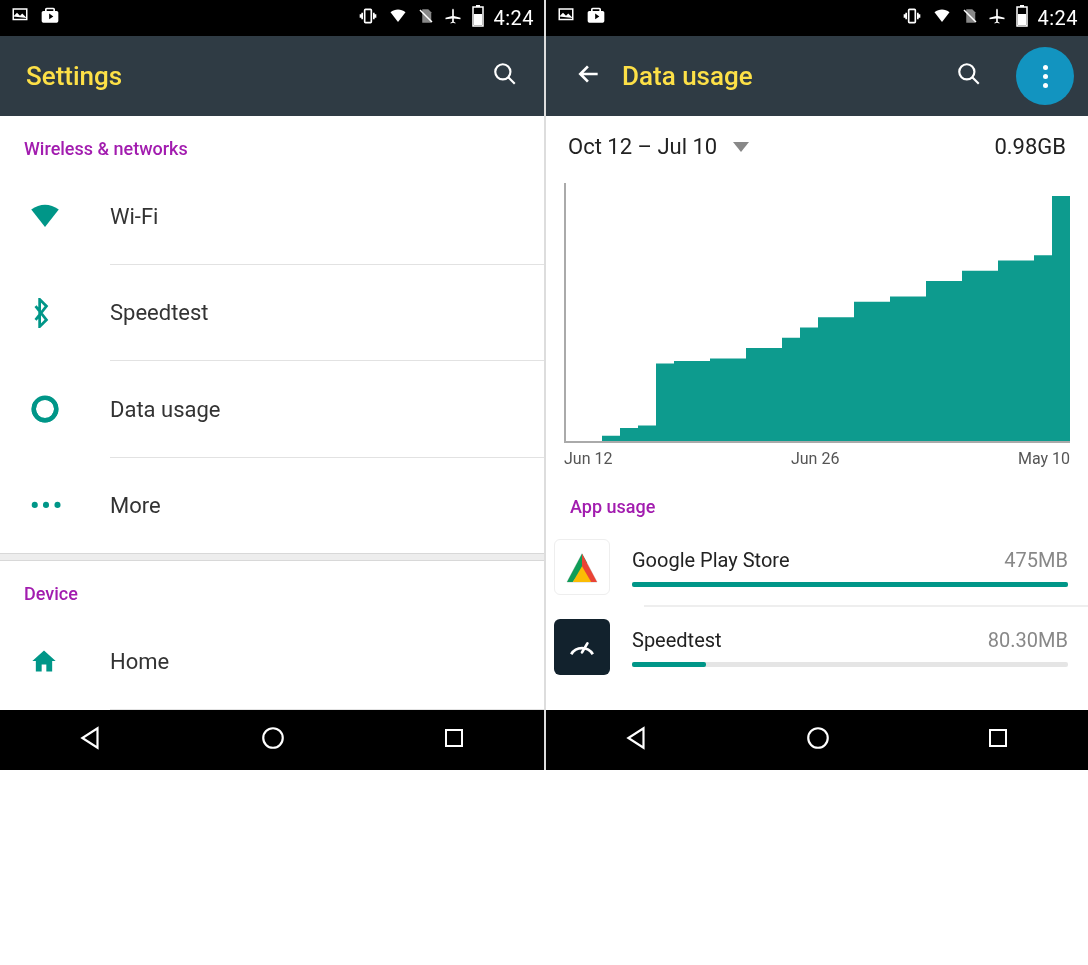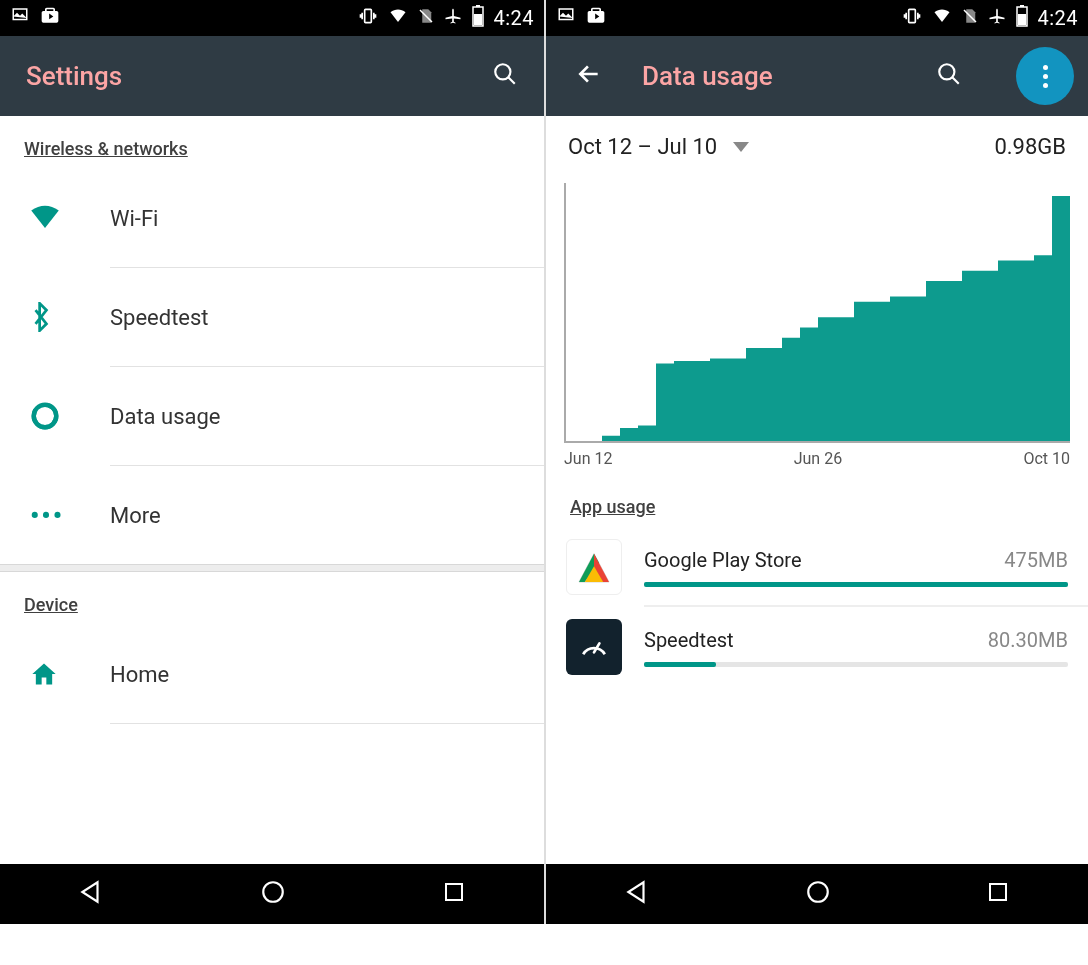--- a/index.html
+++ b/index.html
@@ -6,21 +6,21 @@
   body {
     font-family: Roboto, Arial, sans-serif;
     background: #fff;
     width: 1088px;
     height: 965px;
     display: flex;
     overflow: hidden;
   }
   .phone {
     width: 544px;
-    height: 924px;
+    height: 770px;
     display: flex;
     flex-direction: column;
     position: relative;
     background: #fff;
   }
   .phone + .phone { border-left: 2px solid #ddd; }
   .status-bar {
     height: 36px;
     background: #000;
     color: #fff;
@@ -29,25 +29,25 @@
     padding: 0 10px;
     font-size: 18px;
     gap: 6px;
   }
   .status-left { display: flex; gap: 10px; }
   .status-right { margin-left: auto; display: flex; gap: 8px; align-items: center; }
   .clock { font-size: 20px; font-weight: 400; letter-spacing: 0.5px; }
   .app-bar {
     height: 80px;
     background: #2f3b44;
-    color: #fca5a5;
+    color: #fde047;
     display: flex;
     align-items: center;
     padding: 0 14px 0 26px;
-    gap: 36px;
+    gap: 16px;
     position: relative;
   }
   .app-title { font-size: 26px; font-weight: 500; }
   .app-bar .search-btn { margin-left: auto; padding: 12px; }
   .fab-menu {
     width: 58px;
     height: 58px;
     border-radius: 50%;
     background: #1294c0;
     display: flex;
@@ -62,25 +62,24 @@
     width: 5px; height: 5px; border-radius: 50%; background: #fff;
   }
   .content {
     flex: 1;
     overflow: hidden;
     background: #fff;
     display: flex;
     flex-direction: column;
   }
   .section-header {
-    color: #404040;
+    color: #a21caf;
     font-size: 18px;
     font-weight: 500;
     padding: 22px 24px 10px;
-    text-decoration: underline;
   }
   .list-item {
     display: flex;
     align-items: center;
     height: 98px;
     padding: 0 30px;
     cursor: pointer;
   }
   .list-item .icon-slot {
     width: 80px;
@@ -135,21 +134,21 @@
   .x-ticks {
     display: flex;
     justify-content: space-between;
     font-size: 16px;
     color: #555;
     padding: 6px 0 0 0;
   }
   .app-row {
     display: flex;
     align-items: center;
-    padding: 12px 20px 10px 20px;
+    padding: 12px 20px 10px 8px;
     cursor: pointer;
   }
   .app-icon {
     width: 56px; height: 56px; margin-right: 22px;
     border-radius: 6px;
     display: flex; align-items: center; justify-content: center;
     flex-shrink: 0;
   }
   .app-body { flex: 1; }
   .app-top { display: flex; align-items: baseline; }
@@ -391,21 +390,21 @@
 
     <div class="chart-box">
       <div class="chart-area">
         <svg id="chart-svg" viewBox="0 0 500 260" preserveAspectRatio="none">
             <path d="M 0 260 L 35.714285714285715 260 L 35.714285714285715 254.8 L 53.57142857142857 254.8 L 53.57142857142857 247 L 71.42857142857143 247 L 71.42857142857143 244.4 L 89.28571428571429 244.4 L 89.28571428571429 182 L 107.14285714285714 182 L 107.14285714285714 179.4 L 142.85714285714286 179.4 L 142.85714285714286 176.8 L 178.57142857142858 176.8 L 178.57142857142858 166.4 L 214.28571428571428 166.4 L 214.28571428571428 156 L 232.14285714285714 156 L 232.14285714285714 145.6 L 250 145.6 L 250 135.2 L 285.7142857142857 135.2 L 285.7142857142857 119.6 L 321.42857142857144 119.6 L 321.42857142857144 114.39999999999998 L 357.14285714285717 114.39999999999998 L 357.14285714285717 98.80000000000001 L 392.85714285714283 98.80000000000001 L 392.85714285714283 88.4 L 428.57142857142856 88.4 L 428.57142857142856 78 L 464.2857142857143 78 L 464.2857142857143 72.80000000000001 L 482.14285714285717 72.80000000000001 L 482.14285714285717 13 L 500 13 L 500 5.200000000000017 L 500 260 L 0 260 Z" fill="#009688" opacity="0.95"></path>
           </svg>
       </div>
       <div class="x-ticks">
         <span>Jun 12</span>
         <span>Jun 26</span>
-        <span>Oct 10</span>
+        <span>May 10</span>
       </div>
     </div>
 
     <div class="section-header" style="padding-top:28px">App usage</div>
 
     <div class="app-row">
       <div class="app-icon" style="background:#fff;border:1px solid #eee">
         <svg width="40" height="40" viewBox="0 0 48 48">
             <path d="M6 42h36L24 8 6 42z" fill="#fff" stroke="#ccc"></path>
             <path d="M6 42L24 8l6 11-17 23H6z" fill="#0f9d58"></path>

